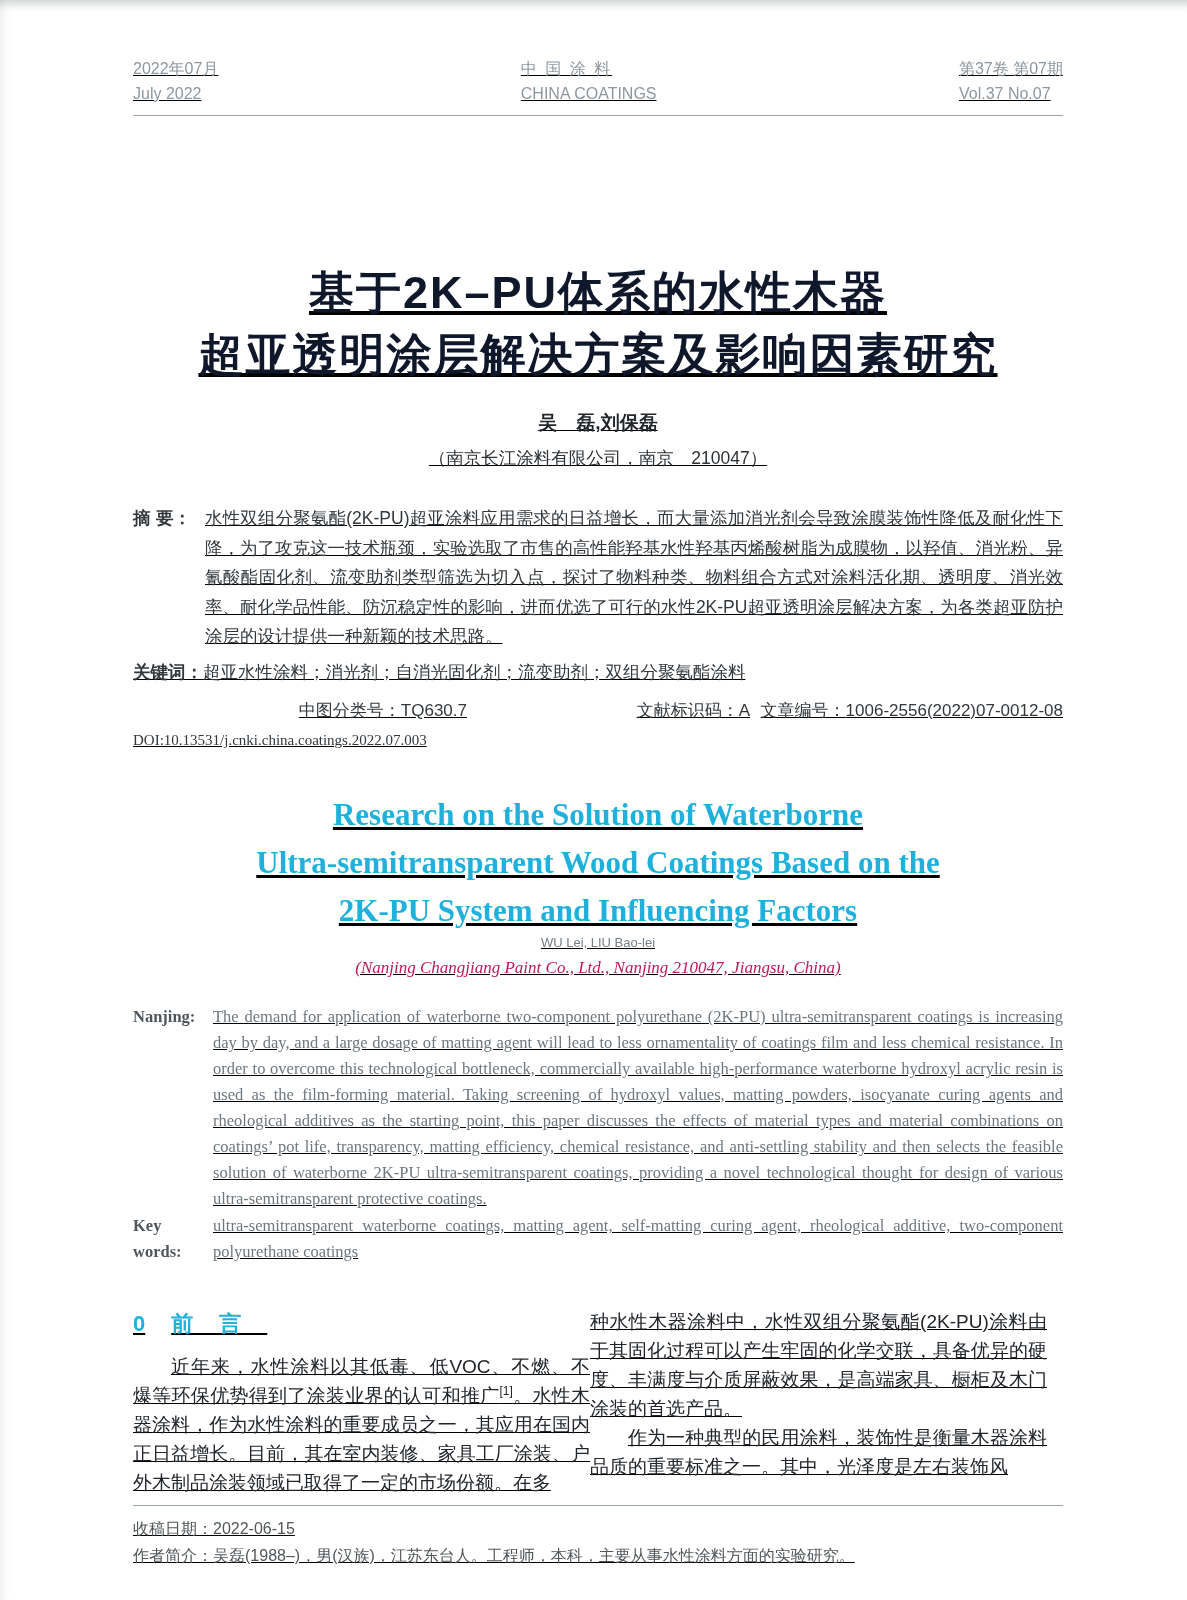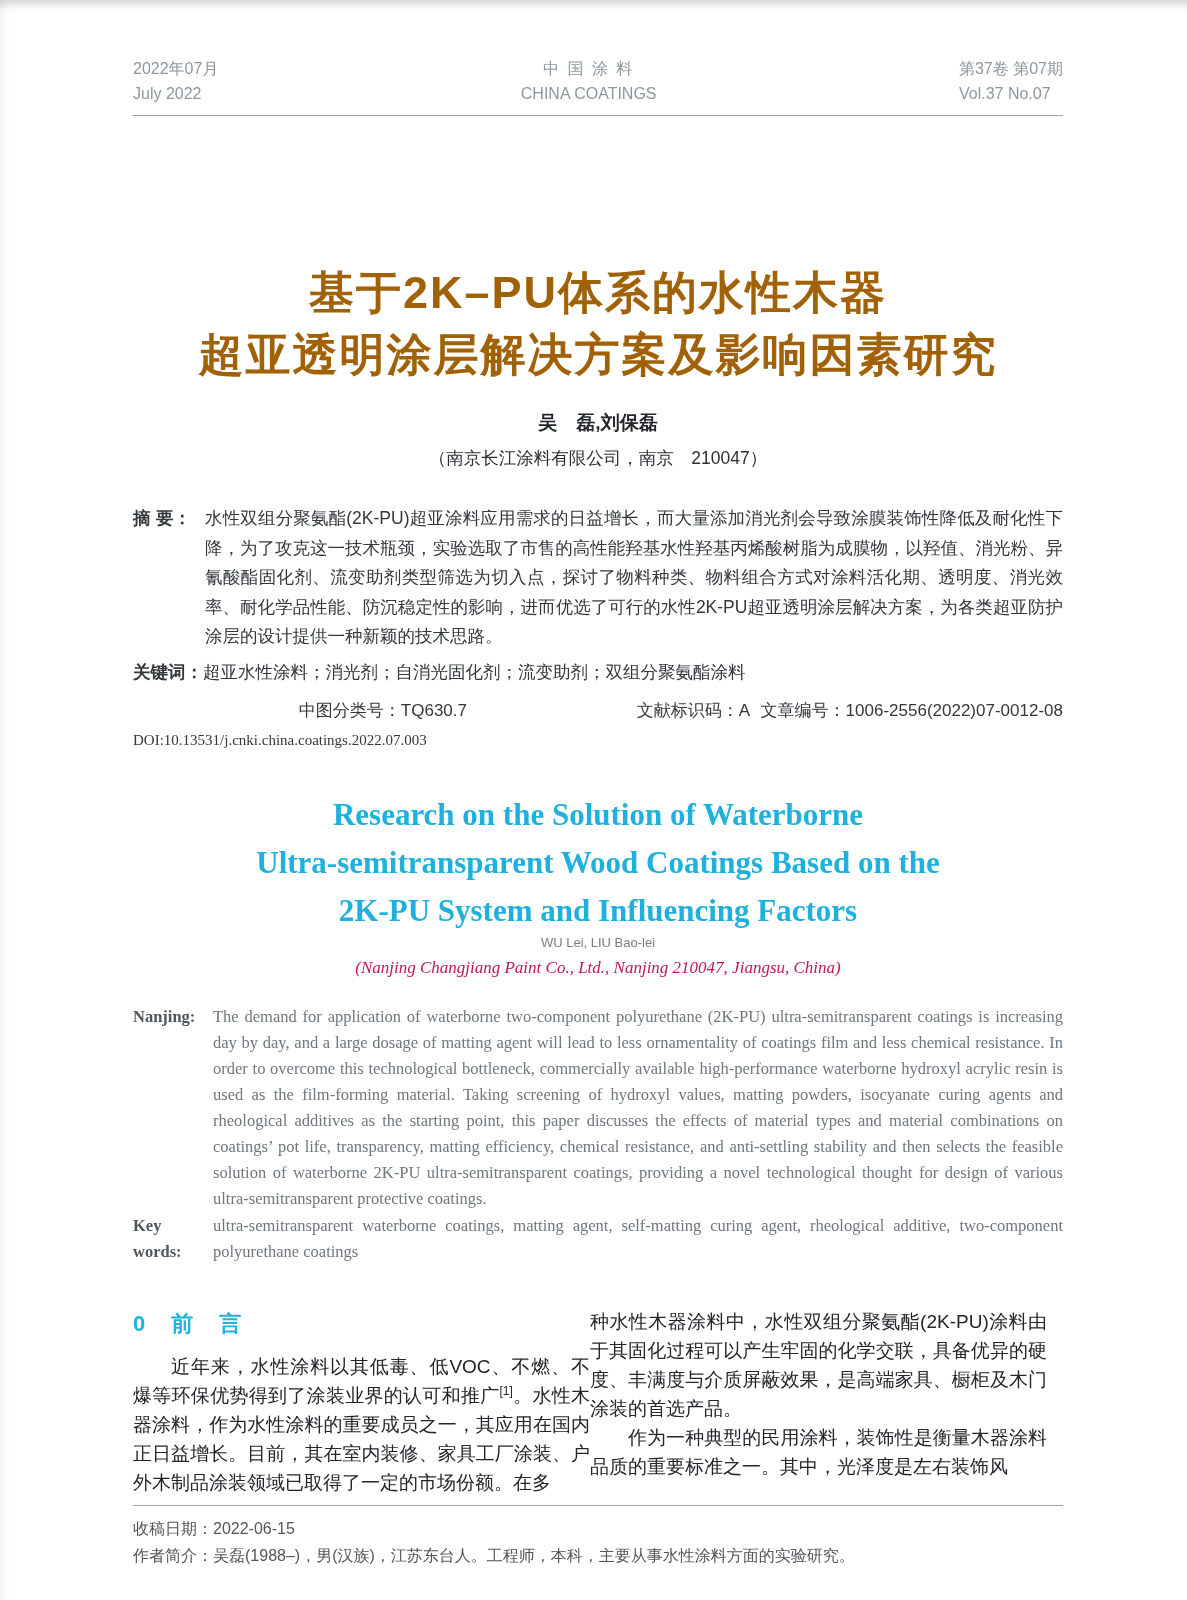--- a/index.html
+++ b/index.html
@@ -4,36 +4,37 @@
 <style>
   html,body{margin:0;padding:0;background:#ffffff;}
   .page{
     position:relative;
     width:1187px;height:1600px;
     background:#ffffff;
     box-shadow:inset 0 14px 10px -10px rgba(150,155,158,.45), inset 10px 0 8px -8px rgba(170,175,178,.25);
     overflow:hidden;
     font-family:"Liberation Sans","DejaVu Sans",sans-serif;
     box-sizing:border-box;
+    text-decoration:underline;
   }
   .content{width:930px;margin-left:133px;}
   
   .jheader{
     padding-top:56px;padding-bottom:9px;
     border-bottom:1.5px solid #9aa4ab;
     display:flex;justify-content:space-between;align-items:flex-end;
     color:#8d979e;font-size:16px;line-height:25px;
   }
   .jheader .col{white-space:nowrap;}
-  .jheader .c{text-align:center;}
+  .jheader .c{text-align:left;}
   .jheader .r{text-align:left;}
   .jheader .zh{letter-spacing:2px;}
   
   .title-zh{
-    margin-top:146px;text-align:center;color:#a16207;
+    margin-top:146px;text-align:center;color:#0f172a;
     font-size:45px;line-height:62px;font-weight:bold;letter-spacing:2px;
   }
   .authors-zh{margin-top:24px;text-align:center;color:#23272b;font-size:19px;font-weight:bold;}
   .affil-zh{margin-top:10px;text-align:center;color:#2c3135;font-size:17.5px;}
   
   .abstract-zh{position:relative;margin-top:34px;padding-left:72px;color:#33383c;
     font-size:17.5px;line-height:29.5px;text-align:justify;}
   .abstract-zh .lbl{position:absolute;left:0;top:0;width:72px;font-weight:bold;
     display:flex;justify-content:space-between;padding-right:14px;box-sizing:border-box;}
   .keywords-zh{margin-top:6px;color:#33383c;font-size:17.5px;line-height:29.5px;}

